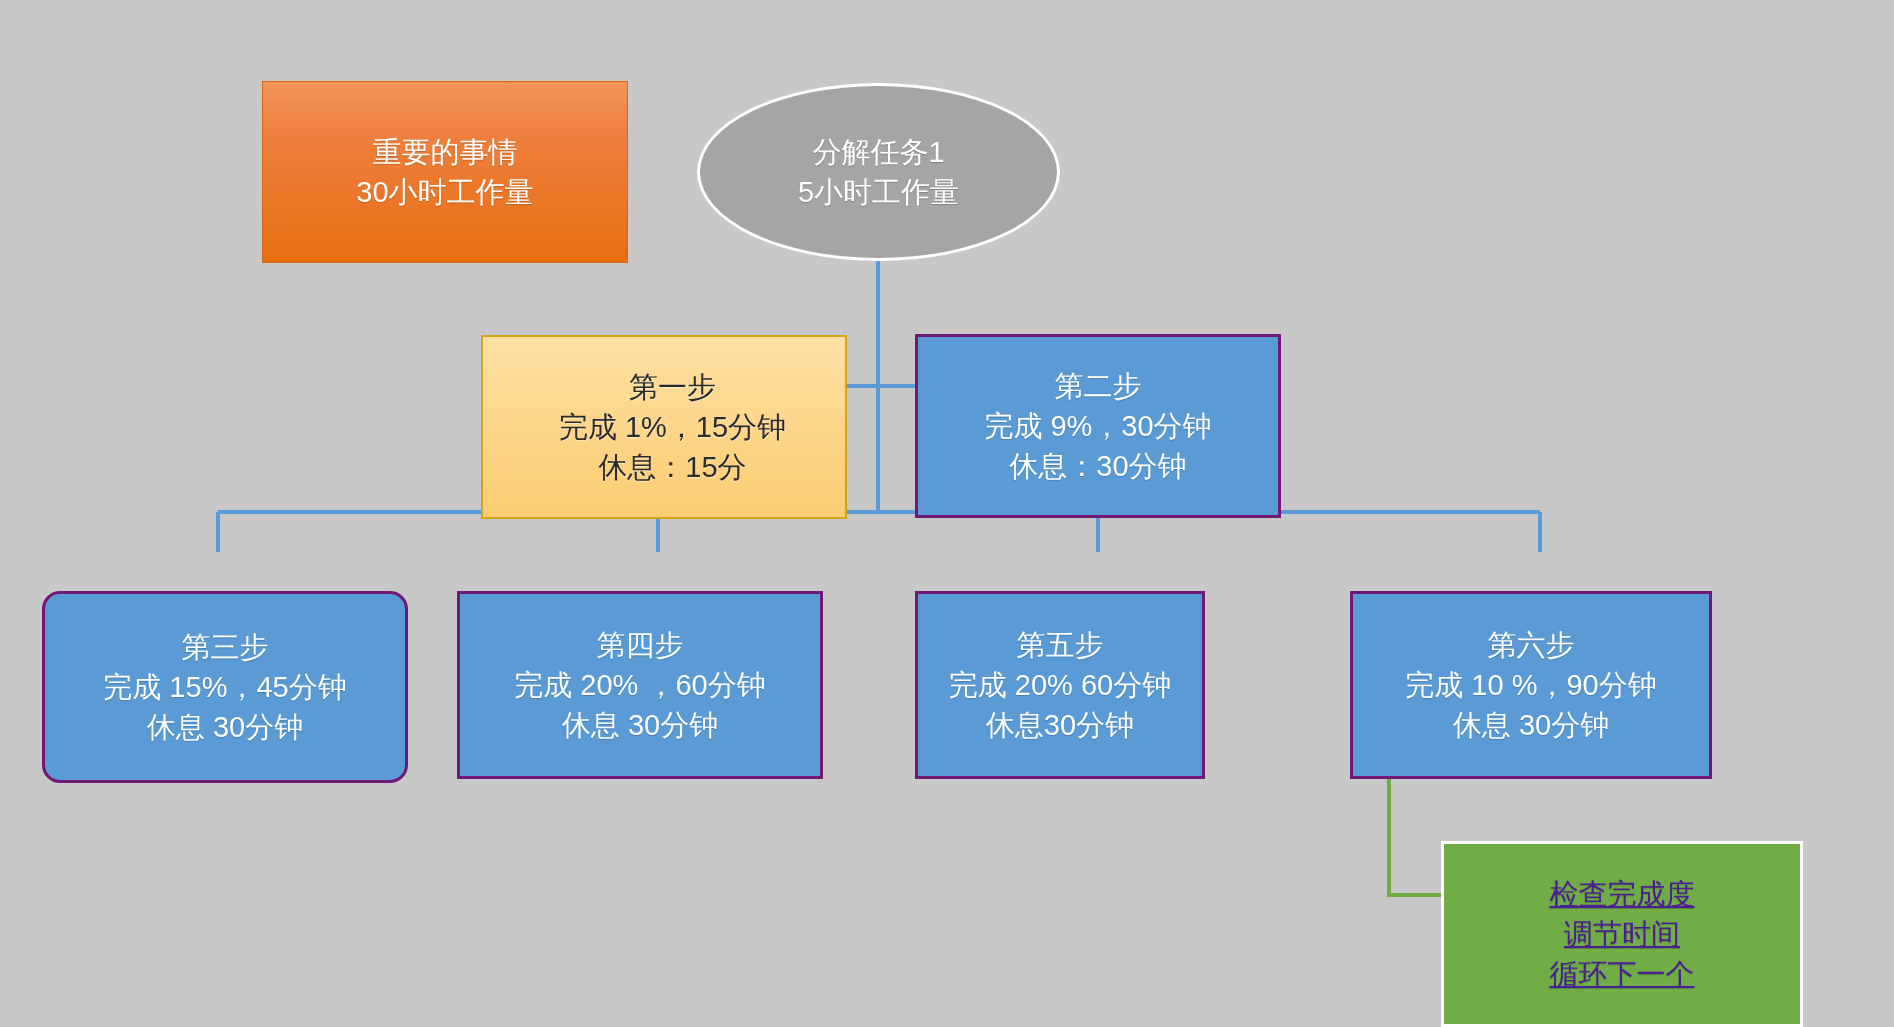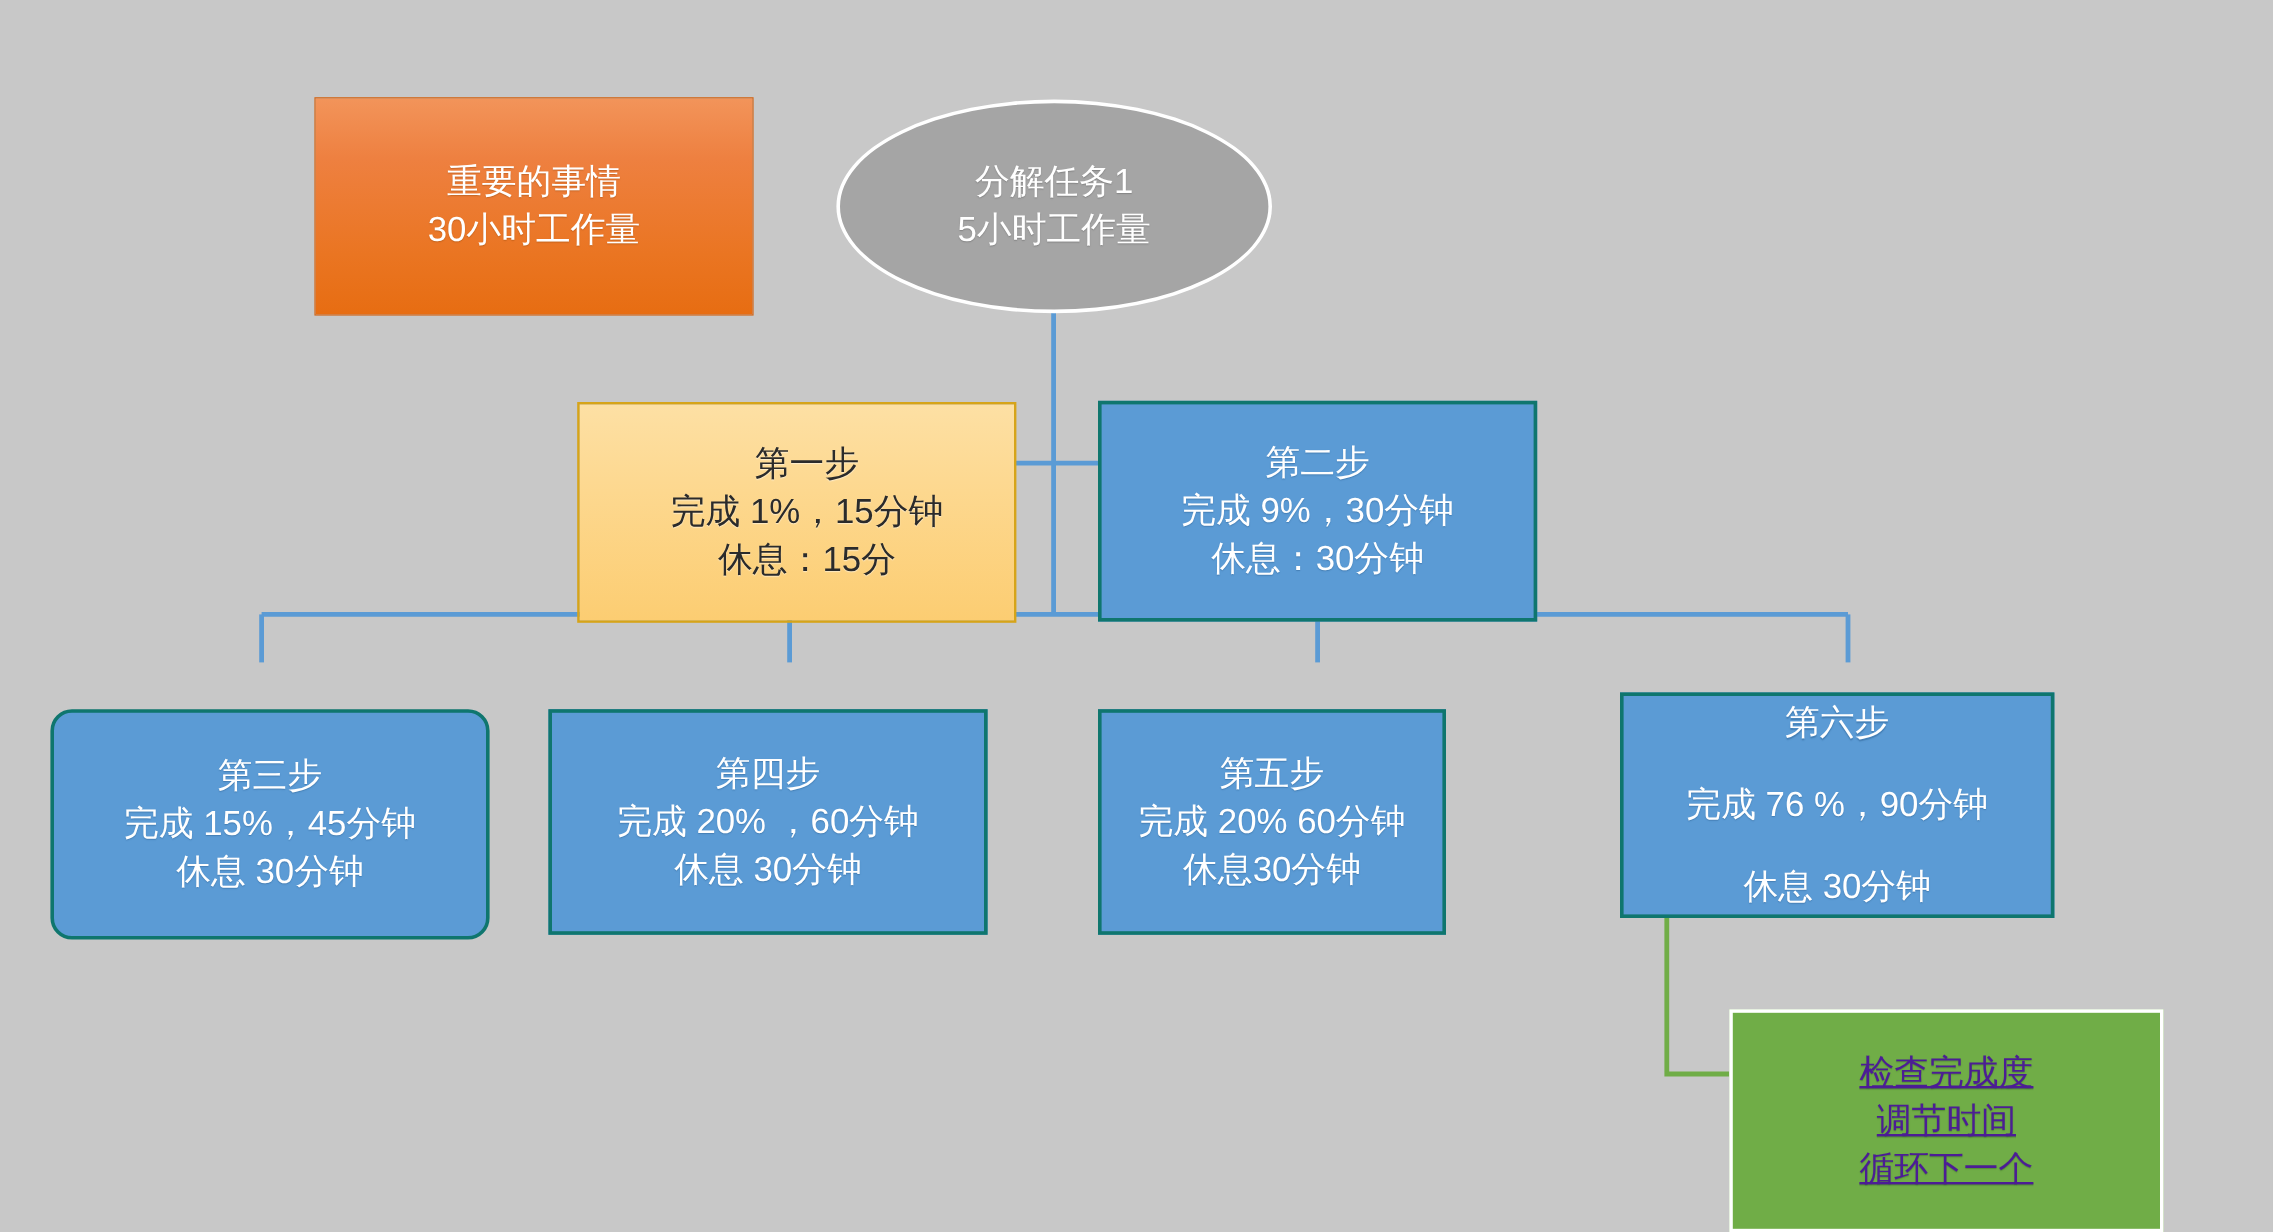--- a/index.html
+++ b/index.html
@@ -71,21 +71,21 @@
     background: linear-gradient(to bottom, #fde0a4 0%, #fdd88f 40%, #fccd72 100%);
     border: 2px solid #d6a419;
     color: #2b2b2b;
     font-size: 29px;
   }
   .node-yellow .ln { text-shadow: 0 1px 1px rgba(255,255,255,.55); }
 
   
   .node-blue {
     background: #5b9bd5;
-    border: 3px solid #0f766e;
+    border: 3px solid #701a75;
     color: #ffffff;
     font-size: 29px;
   }
   .node-blue .ln { text-shadow: 0 1px 1px rgba(40,90,140,.45); }
 
   
   .node-green {
     background: #70ad47;
     border: 3px solid #ffffff;
     color: #4c1d95;
@@ -148,23 +148,23 @@
     <span class="ln">完成 20% ，60分钟</span>
     <span class="ln">休息 30分钟</span>
   </div>
 
   <div class="node node-blue" style="left:915px; top:550px; width:290px; height:188px;">
     <span class="ln">第五步</span>
     <span class="ln">完成 20% 60分钟</span>
     <span class="ln">休息30分钟</span>
   </div>
 
-  <div class="node node-blue" style="left:1350px; top:536px; width:362px; height:188px;gap:28px;">
+  <div class="node node-blue" style="left:1350px; top:550px; width:362px; height:188px;">
     <span class="ln">第六步</span>
-    <span class="ln">完成 76 %，90分钟</span>
+    <span class="ln">完成 10 %，90分钟</span>
     <span class="ln">休息 30分钟</span>
   </div>
 
   <div class="node node-green" style="left:1441px; top:800px; width:362px; height:186px;">
     <span class="ln">检查完成度</span>
     <span class="ln">调节时间</span>
     <span class="ln">循环下一个</span>
   </div>
 
 </div>

